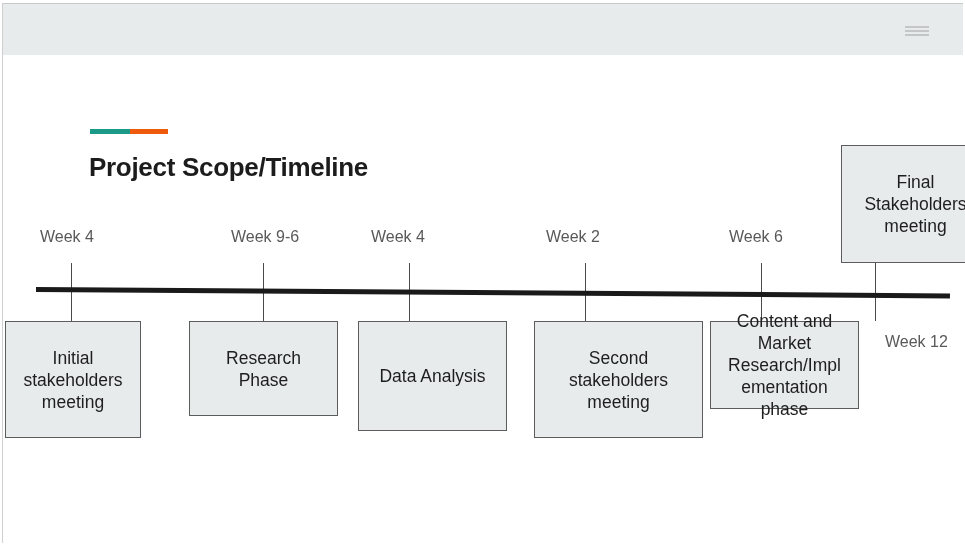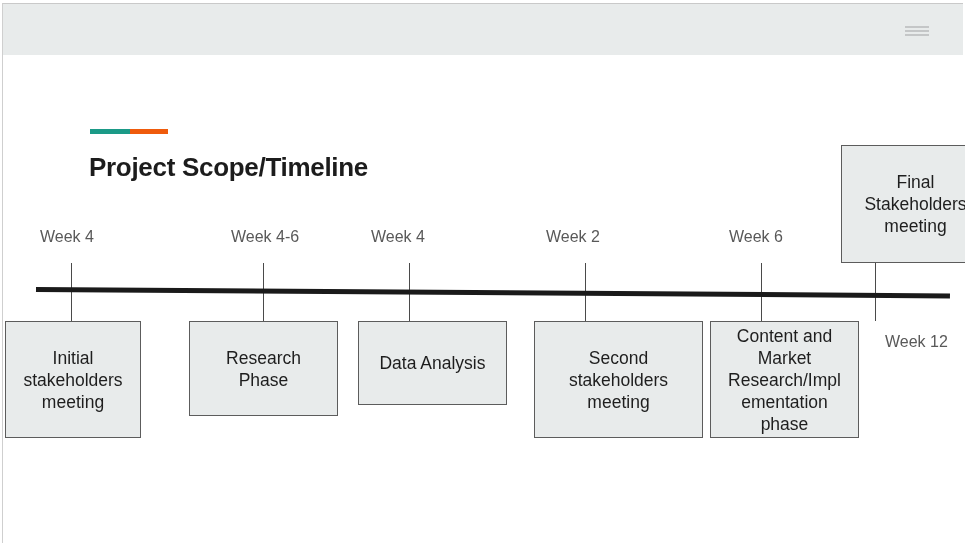--- a/index.html
+++ b/index.html
@@ -59,21 +59,21 @@
     <span style="top:4px"></span>
     <span style="top:8px"></span>
 </div>
 
 <div class="accent teal"></div>
 <div class="accent orange"></div>
 
 <div class="title">Project Scope/Timeline</div>
 
 <div class="week" style="left:40px; top:228px;">Week 4</div>
-<div class="week" style="left:231px; top:228px;">Week 4-6</div>
+<div class="week" style="left:231px; top:228px;">Week 9-6</div>
 <div class="week" style="left:371px; top:228px;">Week 4</div>
 <div class="week" style="left:546px; top:228px;">Week 2</div>
 <div class="week" style="left:729px; top:228px;">Week 6</div>
 <div class="week" style="left:885px; top:333px;">Week 12</div>
 
 <div class="tick" style="left:71px; top:263px; height:58px;"></div>
 <div class="tick" style="left:263px; top:263px; height:58px;"></div>
 <div class="tick" style="left:409px; top:263px; height:58px;"></div>
 <div class="tick" style="left:585px; top:263px; height:58px;"></div>
 <div class="tick" style="left:761px; top:263px; height:58px;"></div>
@@ -83,29 +83,29 @@
 
 <div class="box" style="left:5px; top:321px; width:136px; height:117px;">
   <span>Initial
 stakeholders
 meeting</span>
 </div>
 <div class="box" style="left:189px; top:321px; width:149px; height:95px;">
   <span>Research
 Phase</span>
 </div>
-<div class="box" style="left:358px; top:321px; width:149px; height:84px;">
+<div class="box" style="left:358px; top:321px; width:149px; height:110px;">
   <span>Data Analysis</span>
 </div>
 <div class="box" style="left:534px; top:321px; width:169px; height:117px;">
   <span>Second
 stakeholders
 meeting</span>
 </div>
-<div class="box" style="left:710px; top:321px; width:149px; height:117px;">
+<div class="box" style="left:710px; top:321px; width:149px; height:88px;">
   <span>Content and
 Market
 Research/Impl
 ementation
 phase</span>
 </div>
 <div class="box" style="left:801px; top:145px; width:149px; height:118px;margin-left:40px;">
   <span>Final
 Stakeholders
 meeting</span>

